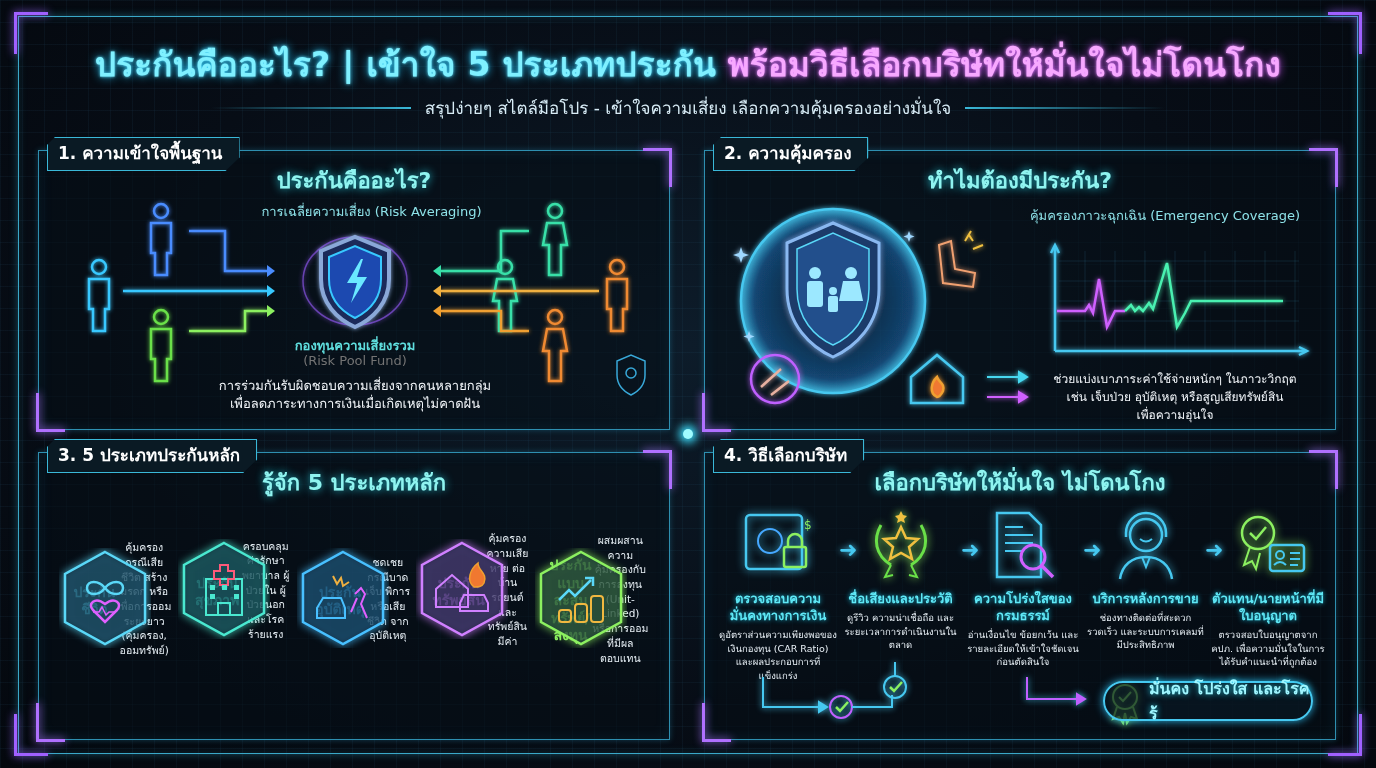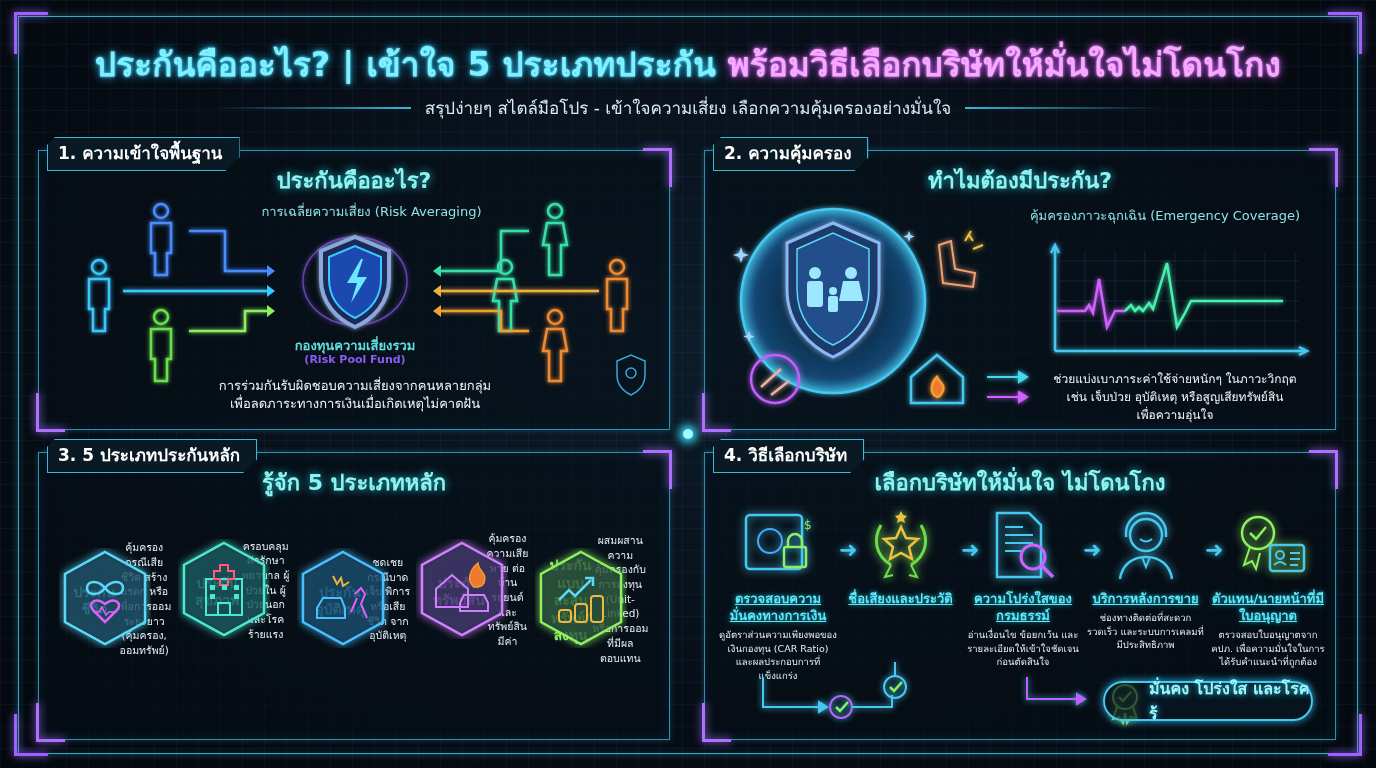--- a/index.html
+++ b/index.html
@@ -89,21 +89,21 @@
     width: 92px; height: 100px; position: relative; display: flex; align-items: center; justify-content: center;
   }
   .hex svg.hexs { position: absolute; inset: 0; }
   .type-name { font-size: 14px; font-weight: bold; margin-top: 6px; text-align: center; line-height: 1.25; }
   .type-desc { font-size: 10.5px; color: #e8f0f6; text-align: center; line-height: 1.4; margin-top: 2px; }
 
   
   .steps { position: absolute; left: 14px; top: 52px; width: 608px; display: flex; justify-content: space-between; }
   .step { width: 118px; display: flex; flex-direction: column; align-items: center; }
   .step-icon { width: 80px; height: 80px; display: flex; align-items: center; justify-content: center; }
-  .step-name { font-size: 13px; font-weight: bold; color: #5fe8f6; text-align: center; line-height: 1.3; margin-top: 6px; text-shadow: 0 0 5px #1ab8d8; text-decoration: underline; }
+  .step-name { font-size: 13px; font-weight: bold; color: #5fe8f6; text-align: center; line-height: 1.3; margin-top: 6px; text-shadow: 0 0 5px #1ab8d8; }
   .step-desc { font-size: 9.5px; color: #e8f0f6; text-align: center; line-height: 1.45; margin-top: 3px; }
   .arrow-s { position: absolute; top: 84px; color: #46c8f0; font-size: 22px; text-shadow: 0 0 6px #46c8f0; }
 
   .badge {
     position: absolute; left: 398px; top: 228px; width: 210px; height: 40px;
     border: 2px solid #46c8f0; border-radius: 20px;
     box-shadow: 0 0 8px #2ab0e0; display: flex; align-items: center; padding-left: 44px;
     font-size: 16px; font-weight: bold; color: #9ff6ff; text-shadow: 0 0 6px #2ad8f0;
     background: rgba(8,24,36,0.7);
   }
@@ -209,21 +209,21 @@
       <path d="M322 108l-14 24h10l-6 20 16-26h-10l6-18z" fill="#6ae8ff"></path>
     </g>
 
     <g stroke="#38a8d8" fill="none" stroke-width="1.5">
       <path d="M578 210l14-6 14 6v14c0 10-6 16-14 20-8-4-14-10-14-20z"></path>
       <circle cx="592" cy="222" r="5"></circle>
     </g>
   </svg>
 
   <div class="psub" style="left:0;width:632px;top:184px;font-size:13px;font-weight:bold;color:#60e0e0;">กองทุนความเสี่ยงรวม</div>
-  <div class="psub" style="left:0;width:632px;top:202px;font-size:11px;font-weight:bold;color:#8b5cf6;">(Risk Pool Fund)</div>
+  <div class="psub" style="left:0;width:632px;top:202px;font-size:13px;font-weight:normal;color:#737373;">(Risk Pool Fund)</div>
   <div class="psub txt-white" style="left:0;width:632px;top:224px;">การร่วมกันรับผิดชอบความเสี่ยงจากคนหลายกลุ่ม</div>
   <div class="psub txt-white" style="left:0;width:632px;top:242px;">เพื่อลดภาระทางการเงินเมื่อเกิดเหตุไม่คาดฝัน</div>
 </div>
 
 <div class="center-dot"></div>
 
 <div class="panel p2">
   <div class="tab">2. ความคุ้มครอง</div>
   <div class="ptitle" style="top:12px;">ทำไมต้องมีประกัน?</div>
 
@@ -410,20 +410,21 @@
     <div class="step">
       <div class="step-icon">
         <svg width="80" height="80" viewBox="0 0 80 80" style="filter:drop-shadow(0 0 4px #8cf060)">
           <path d="M20 20c-8 14-6 30 10 40M60 20c8 14 6 30-10 40" fill="none" stroke="#6ae048" stroke-width="3"></path>
           <path d="M40 22l5 11 12 1-9 8 3 12-11-6-11 6 3-12-9-8 12-1z" fill="none" stroke="#f0c040" stroke-width="2.5"></path>
           <path d="M40 6l2 4 4 1-3 3 1 4-4-2-4 2 1-4-3-3 4-1z" fill="#f0c040"></path>
           <path d="M30 60l-6 12 8-2M50 60l6 12-8-2" fill="none" stroke="#6ae048" stroke-width="2"></path>
         </svg>
       </div>
       <div class="step-name">ชื่อเสียงและประวัติ</div>
+      <div class="step-desc">ดูรีวิว ความน่าเชื่อถือ และระยะเวลาการดำเนินงานในตลาด</div>
     </div>
     <div class="step">
       <div class="step-icon">
         <svg width="80" height="80" viewBox="0 0 80 80" style="filter:drop-shadow(0 0 4px #46c8f0)">
           <path d="M14 8h32l12 12v52h-44z" fill="none" stroke="#46c8f0" stroke-width="2.5"></path>
           <path d="M22 22h18M22 30h28M22 38h28M22 46h18" stroke="#46c8f0" stroke-width="2"></path>
           <circle cx="50" cy="52" r="12" fill="none" stroke="#d060ff" stroke-width="3"></circle>
           <path d="M58 60l12 12" stroke="#d060ff" stroke-width="3.5"></path>
         </svg>
       </div>

